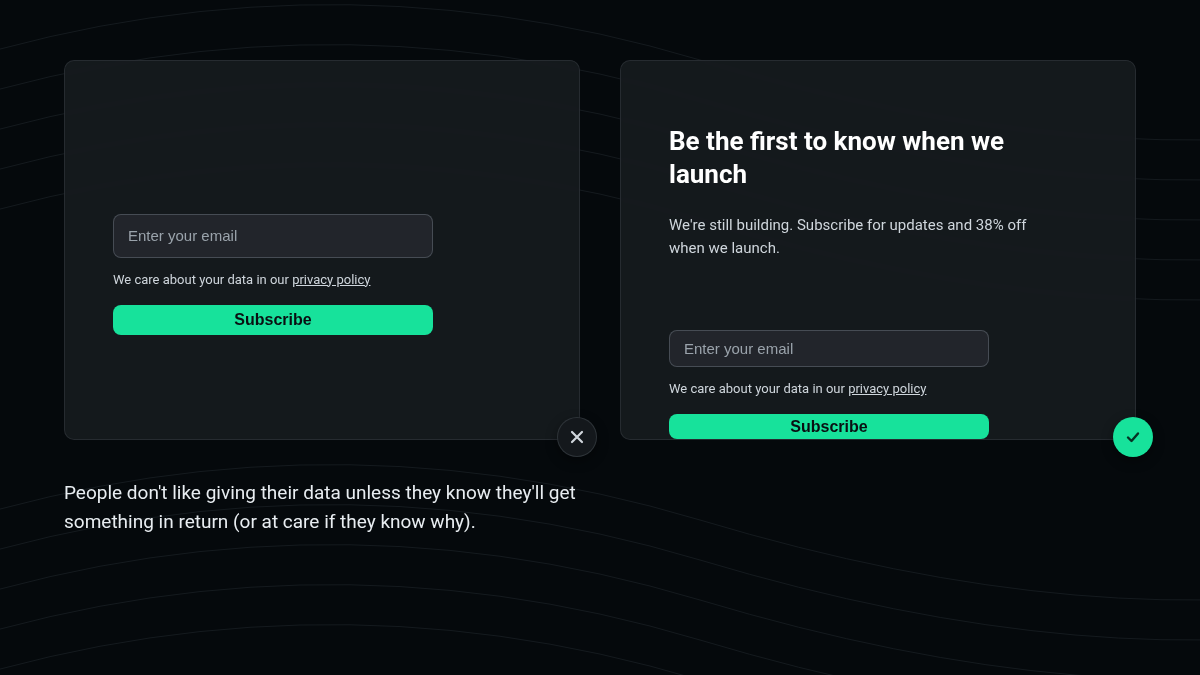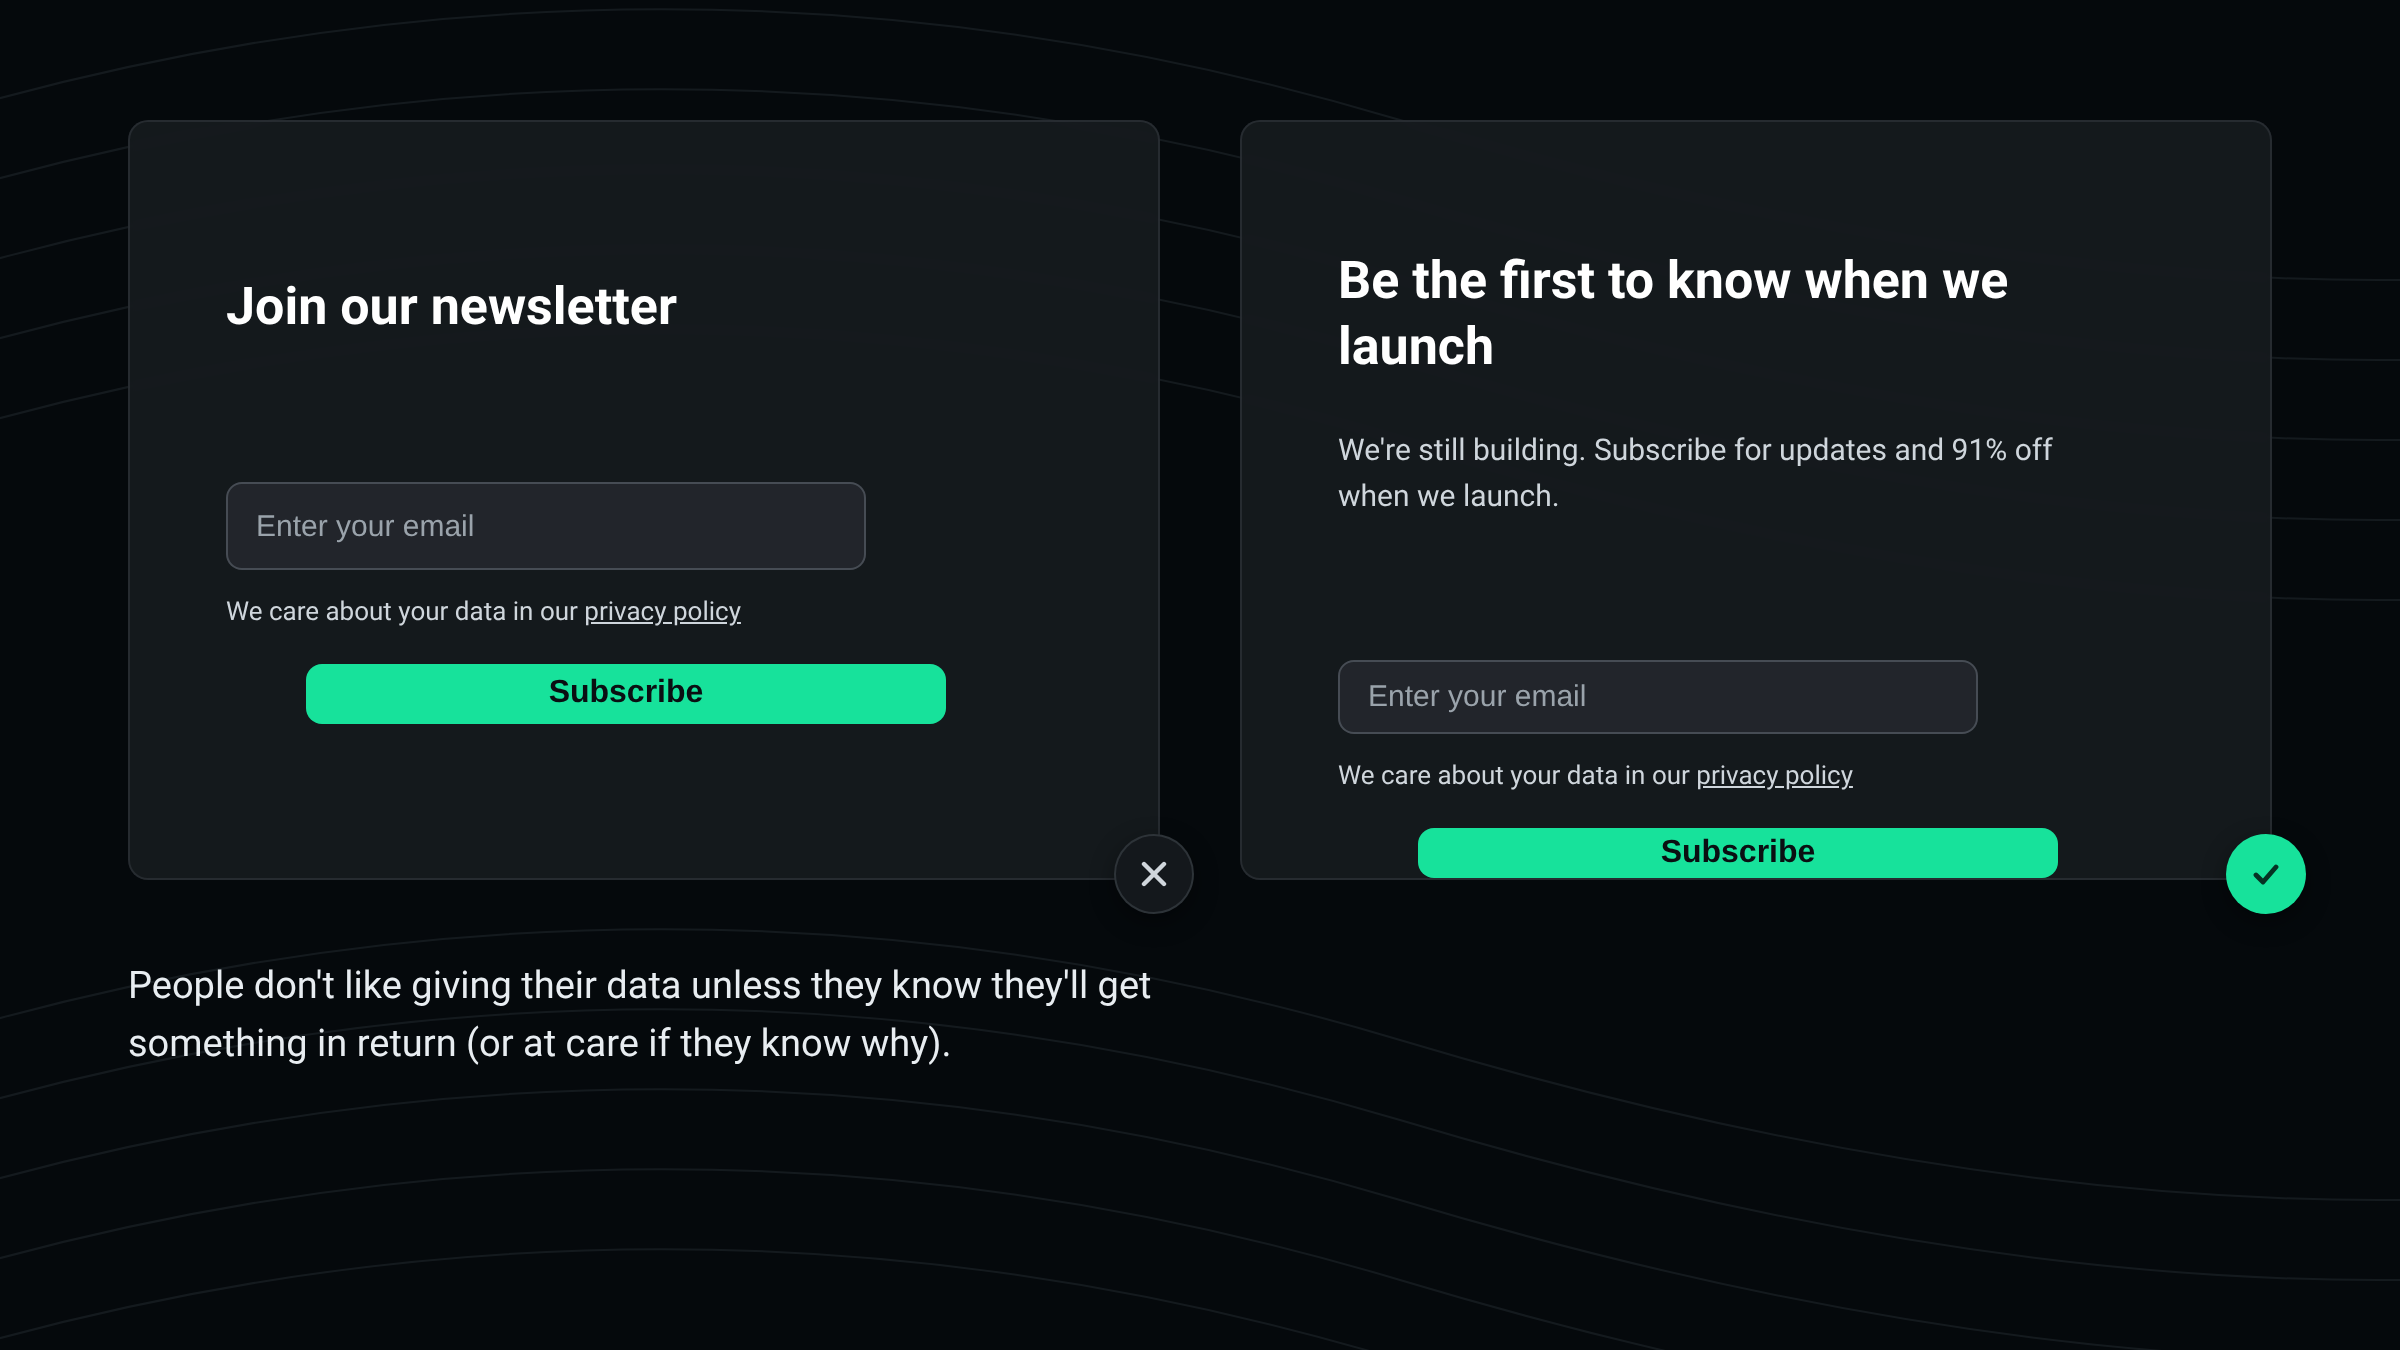--- a/index.html
+++ b/index.html
@@ -81,21 +81,20 @@
     margin-top: 18px;
     width: 320px;
     height: 30px;
     background: #17e29b;
     border: none;
     border-radius: 8px;
     color: #0a0f12;
     font-weight: 700;
     font-size: 16px;
     cursor: pointer;
-    margin-left: 40px;
   }
   .badge {
     position: absolute;
     right: -18px;
     bottom: -18px;
     width: 40px; height: 40px;
     border-radius: 50%;
     display: flex;
     align-items: center; justify-content: center;
     box-shadow: 0 4px 12px rgba(0,0,0,0.4);
@@ -135,40 +134,39 @@
     <path d="M-100 620 Q 300 480 700 600 T 1400 660"></path>
     <path d="M-100 660 Q 300 520 700 640 T 1400 700"></path>
     <path d="M-100 700 Q 300 560 700 680 T 1400 740"></path>
   </g>
 </svg>
 
 <div class="content">
 
   <div class="col">
     <div class="card">
-      <div class="card-title">Join our newsletter</div>
       <input class="email-input" type="text" placeholder="Enter your email" style="">
       <div class="privacy">
         <span>We care about your data in our </span><span class="link">privacy policy</span>
       </div>
       <button class="subscribe-btn">Subscribe</button>
 
       <div class="badge badge-x">
         <svg width="16" height="16" viewBox="0 0 16 16" fill="none">
           <path d="M3 3 L13 13 M13 3 L3 13" stroke="currentColor" stroke-width="2.2" stroke-linecap="round"></path>
         </svg>
       </div>
     </div>
     <div class="caption">People don't like giving their data unless they know they'll get something in return (or at care if they know why).</div>
   </div>
 
   <div class="col">
     <div class="card right-card">
       <div class="card-title">Be the first to know when we launch</div>
-      <div class="card-sub">We're still building. Subscribe for updates and 91% off when we launch.</div>
+      <div class="card-sub">We're still building. Subscribe for updates and 38% off when we launch.</div>
       <input class="email-input" type="text" placeholder="Enter your email" style="">
       <div class="privacy">
         <span>We care about your data in our </span><span class="link">privacy policy</span>
       </div>
       <button class="subscribe-btn">Subscribe</button>
 
       <div class="badge badge-check">
         <svg width="18" height="18" viewBox="0 0 18 18" fill="none">
           <path d="M4 9.5 L7.5 13 L14 5.5" stroke="#063224" stroke-width="2.4" stroke-linecap="round" stroke-linejoin="round"></path>
         </svg>

